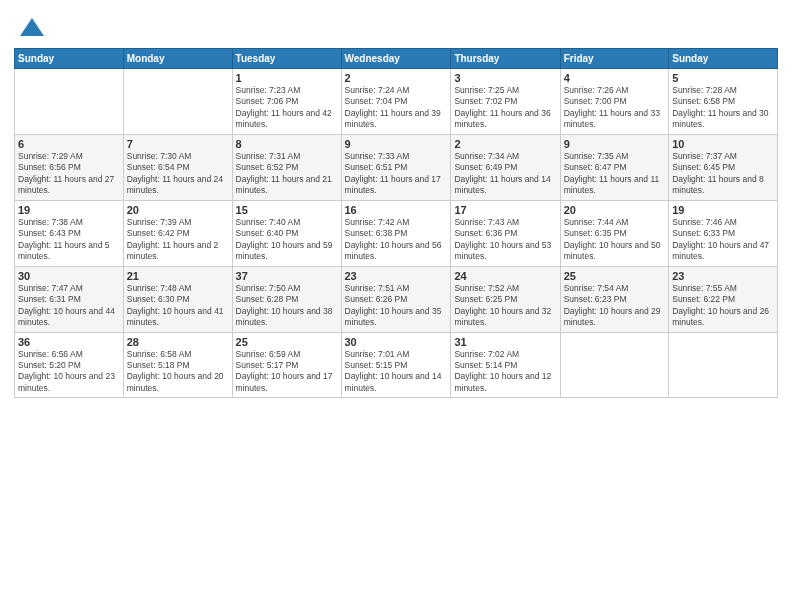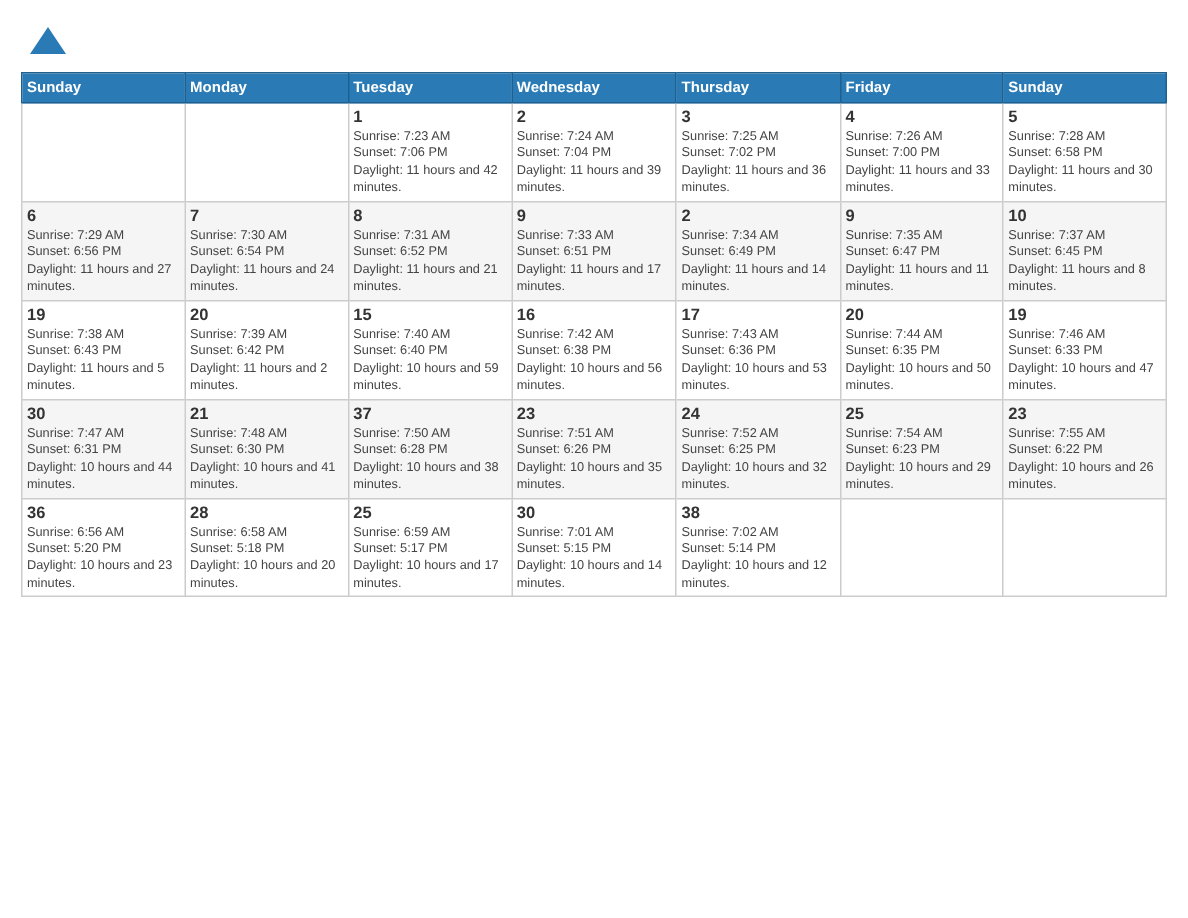--- a/index.html
+++ b/index.html
@@ -255,21 +255,21 @@
           </td>
           <td>
             <span class="day-number">25</span>
             <div class="day-info">Sunrise: 6:59 AM<br>Sunset: 5:17 PM<br>Daylight: 10 hours and 17 minutes.</div>
           </td>
           <td>
             <span class="day-number">30</span>
             <div class="day-info">Sunrise: 7:01 AM<br>Sunset: 5:15 PM<br>Daylight: 10 hours and 14 minutes.</div>
           </td>
           <td>
-            <span class="day-number">38</span>
+            <span class="day-number">31</span>
             <div class="day-info">Sunrise: 7:02 AM<br>Sunset: 5:14 PM<br>Daylight: 10 hours and 12 minutes.</div>
           </td>
           <td class="empty-cell"></td>
           <td class="empty-cell"></td>
         </tr>
       </tbody>
   </table>
 </div>
 
 </body></html>

